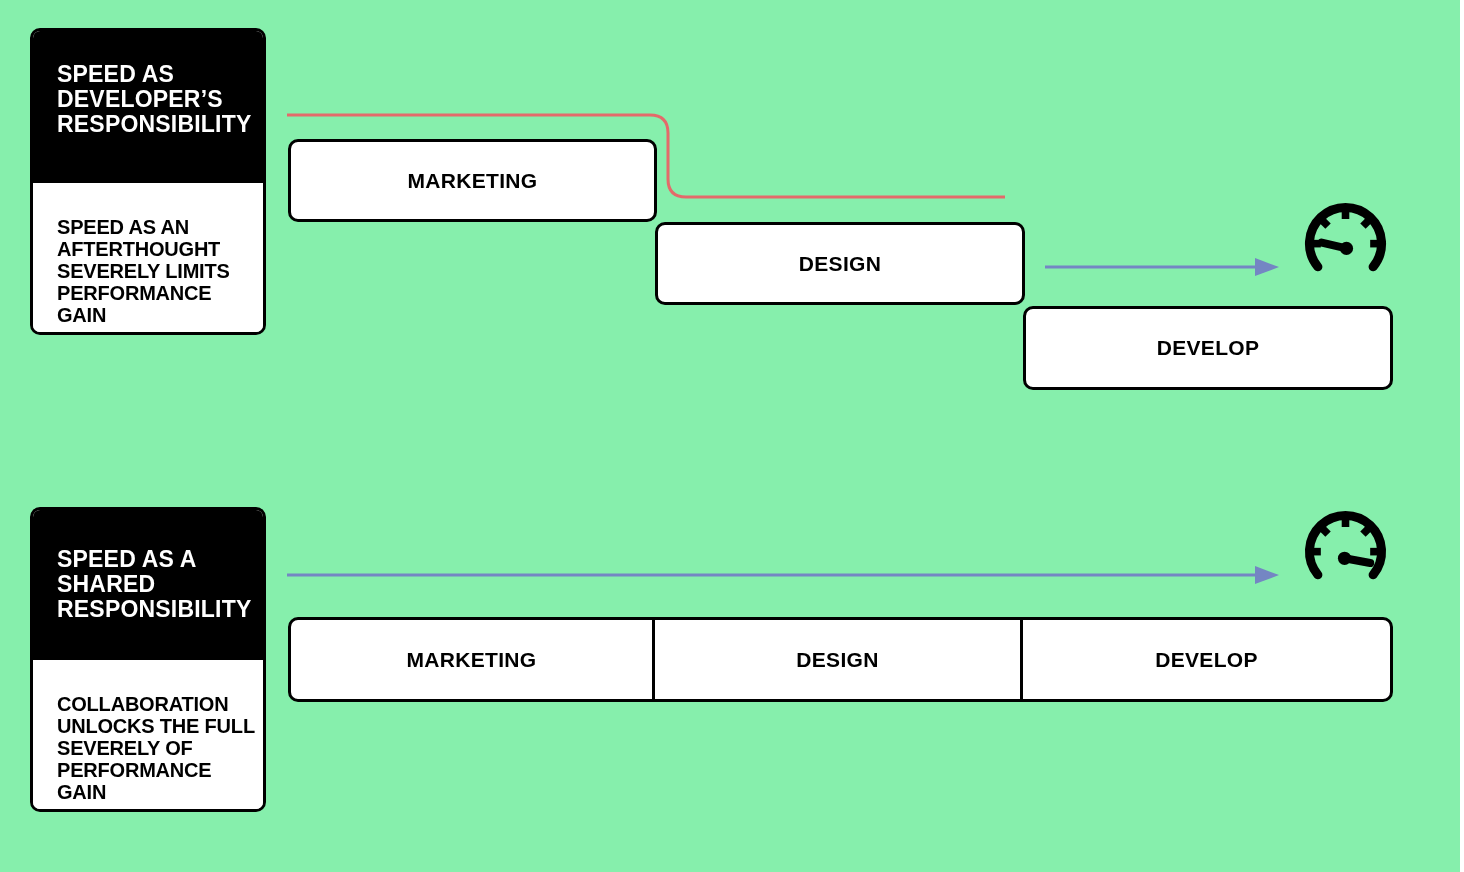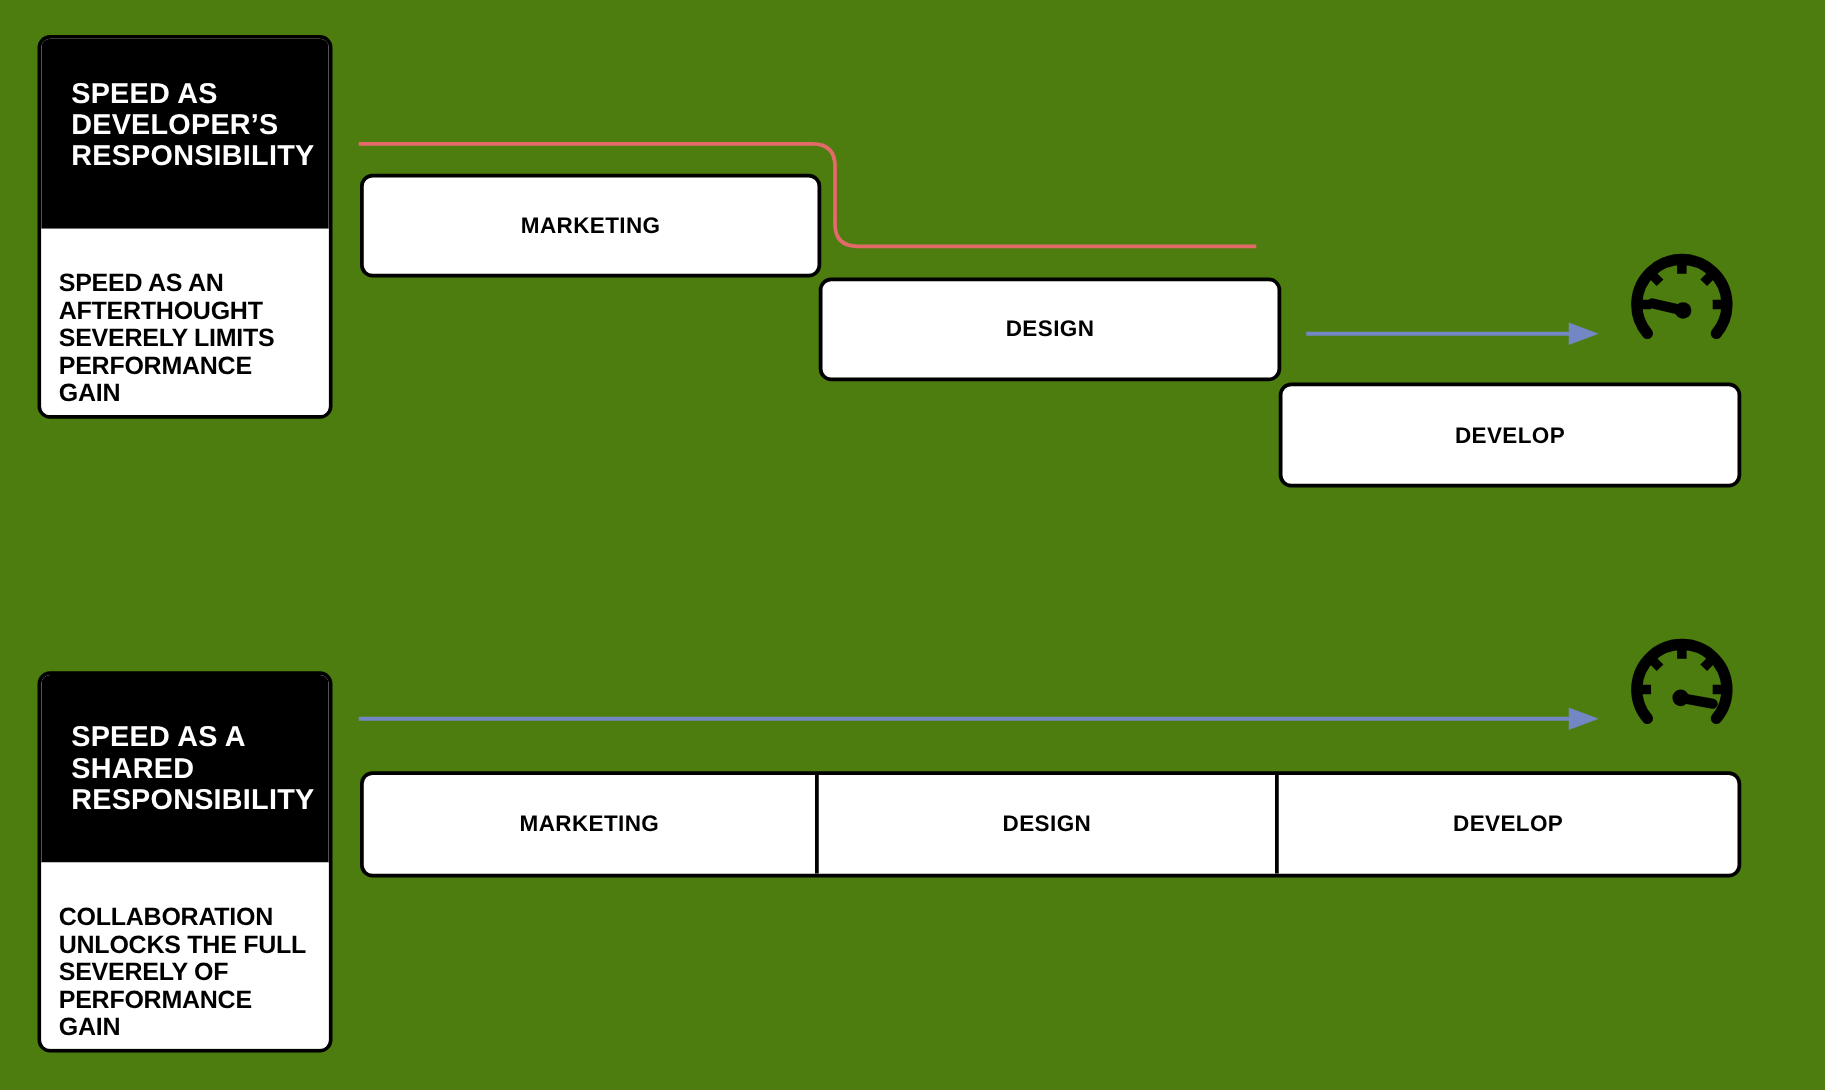--- a/index.html
+++ b/index.html
@@ -5,21 +5,21 @@
   html, body {
     margin: 0;
     padding: 0;
     background: #ffffff;
     font-family: "Liberation Sans", "DejaVu Sans", sans-serif;
   }
   .canvas {
     position: relative;
     width: 1460px;
     height: 872px;
-    background: #4d7c0f;
+    background: #86efac;
     overflow: hidden;
   }
   .abs { position: absolute; }
 
   
   .info-card {
     position: absolute;
     left: 30px;
     width: 230px;
     border: 3px solid var(--ink, #000);
@@ -38,21 +38,21 @@
   .info-card-title {
     font-size: 23px;
     font-weight: bold;
     line-height: 25px;
     letter-spacing: 0.2px;
     white-space: pre-line;
   }
   .info-card-body {
     background: #ffffff;
     color: var(--ink, #000);
-    padding: 33px 8px 0 14px;
+    padding: 33px 8px 0 24px;
     box-sizing: border-box;
     flex: 1;
   }
   .info-card-desc {
     font-size: 20px;
     font-weight: bold;
     line-height: 22px;
     letter-spacing: -0.2px;
     white-space: pre-line;
   }
@@ -62,21 +62,21 @@
     position: absolute;
     border: 3px solid var(--ink, #000);
     border-radius: 10px;
     background: #ffffff;
     box-sizing: border-box;
     display: flex;
     align-items: center;
     justify-content: center;
   }
   .stage-label {
-    font-size: 18px;
+    font-size: 21px;
     font-weight: bold;
     letter-spacing: 0.3px;
     color: var(--ink, #000);
   }
 
   
   .process-bar {
     position: absolute;
     left: 288px;
     top: 617px;
@@ -153,21 +153,21 @@
       <line x1="76.2" y1="19.8" x2="68.4" y2="27.6" stroke="var(--ink, #000)" stroke-width="8"></line>
       <line x1="87" y1="46" x2="76" y2="46" stroke="var(--ink, #000)" stroke-width="8"></line>
       <circle cx="51" cy="51" r="7" fill="var(--ink, #000)"></circle>
       <line x1="51" y1="51" x2="25" y2="45" stroke="var(--ink, #000)" stroke-width="8.5" stroke-linecap="round"></line>
     </svg>
 
   </section>
 
   <section>
 
-    <div class="info-card" style="top:537px; height:299px;">
+    <div class="info-card" style="top:507px; height:299px;">
       <div class="info-card-header" style="height:150px; padding-top:37px;">
         <div class="info-card-title">SPEED AS A
 SHARED
 RESPONSIBILITY</div>
       </div>
       <div class="info-card-body">
         <div class="info-card-desc">COLLABORATION
 UNLOCKS THE FULL
 SEVERELY OF
 PERFORMANCE GAIN</div>

